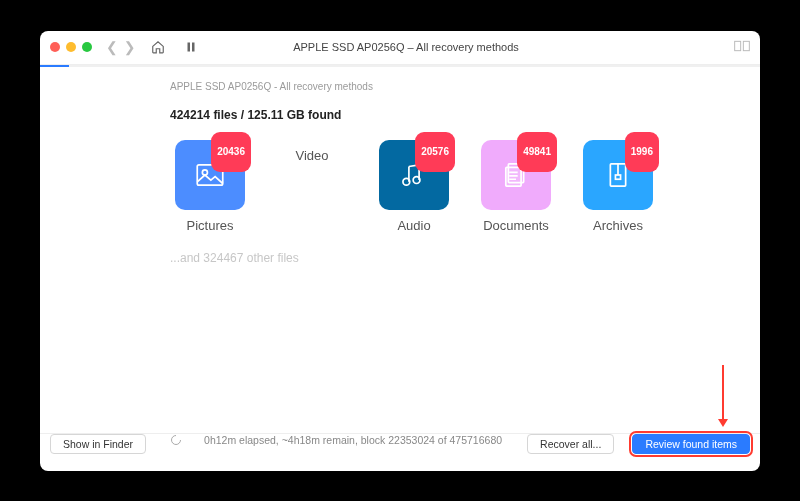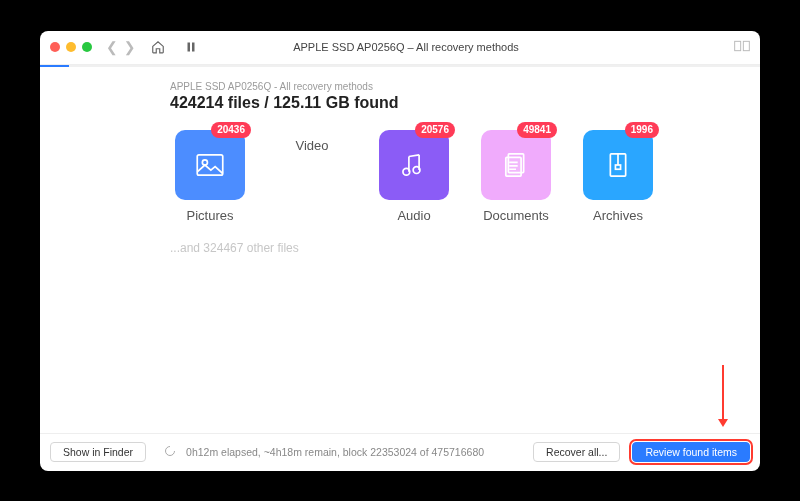--- a/index.html
+++ b/index.html
@@ -53,75 +53,75 @@
     pointer-events: none;
   }
   .grid-ico { margin-left: auto; color: #bbb; }
   .progress-strip { height: 2px; background: #f0f0f0; }
   .progress-strip .fill { height: 100%; width: 4%; background: #2a7bff; }
 
   .content {
     flex: 1;
     padding: 14px 30px 0 130px;
   }
-  .breadcrumb { font-size: 10px; color: #9b9b9b; margin-bottom: 2px; }
-  .headline { font-size: 16px; font-weight: 700; color: #222; margin-bottom: 18px; }
+  .breadcrumb { font-size: 10px; color: #9b9b9b; margin-bottom: 16px; }
+  .headline { font-size: 12px; font-weight: 700; color: #222; margin-bottom: 18px; }
 
   .tiles { display: flex; gap: 22px; }
   .tile { width: 80px; text-align: center; position: relative; }
   .tile-card {
     width: 70px; height: 70px; border-radius: 10px;
     display: flex; align-items: center; justify-content: center;
     margin: 0 auto;
     position: relative;
   }
   .tile-card svg { fill: none; stroke: #fff; stroke-width: 2; }
   .badge {
     position: absolute;
     top: -8px; right: -6px;
     background: #ff3b57;
     color: #fff;
     font-size: 10px;
     font-weight: 600;
-    padding: 2px 6px;
+    padding: 14px 6px;
     border-radius: 9px;
     line-height: 1.2;
   }
   .tile-label { font-size: 13px; color: #555; margin-top: 8px; }
 
   .other-files { font-size: 12px; color: #c7c7c7; margin-top: 18px; }
 
   .footer {
     height: 38px;
     border-top: 1px solid #eee;
     display: flex;
-    align-items: center;
+    align-items: flex-start;
     padding: 0 10px;
-    gap: 4px;
+    gap: 10px;
     font-size: 10.5px;
     color: #555;
   }
   .btn {
     border: 1px solid #d6d6d6;
     background: #fff;
     border-radius: 4px;
     padding: 3px 12px;
     font-size: 10.5px;
     color: #333;
     cursor: default;
   }
   .btn.primary {
     background: #2a7bff;
     border-color: #2a7bff;
     color: #fff;
     outline: 2px solid #ff3b30;
     outline-offset: 1px;
     margin-left: 8px;
   }
-  .status-text { color: #888; margin-left: 6px; flex: 1; white-space: nowrap; overflow: hidden; }
+  .status-text { color: #888; margin-left: 12px; flex: 1; white-space: nowrap; overflow: hidden; }
   .spinner-ico { margin-left: 14px; color: #aaa; }
 
   .annot-arrow {
     position: absolute;
     right: 36px;
     bottom: 50px;
     width: 2px;
     height: 56px;
     background: #ff3b30;
   }
@@ -189,21 +189,21 @@
             </svg>
         </div>
         <div class="tile-label">Pictures</div>
       </div>
 
       <div class="tile">
         <div class="tile-label">Video</div>
       </div>
 
       <div class="tile">
-        <div class="tile-card" style="background:#8b5cf6">
+        <div class="tile-card" style="background:#0369a1">
           <span class="badge">20576</span>
           <svg width="34" height="34" viewBox="0 0 40 40">
               <path d="M14 10v18"></path>
               <circle cx="11" cy="28" r="4"></circle>
               <path d="M26 8v18"></path>
               <circle cx="23" cy="26" r="4"></circle>
               <path d="M14 10l12-2"></path>
             </svg>
         </div>
         <div class="tile-label">Audio</div>

